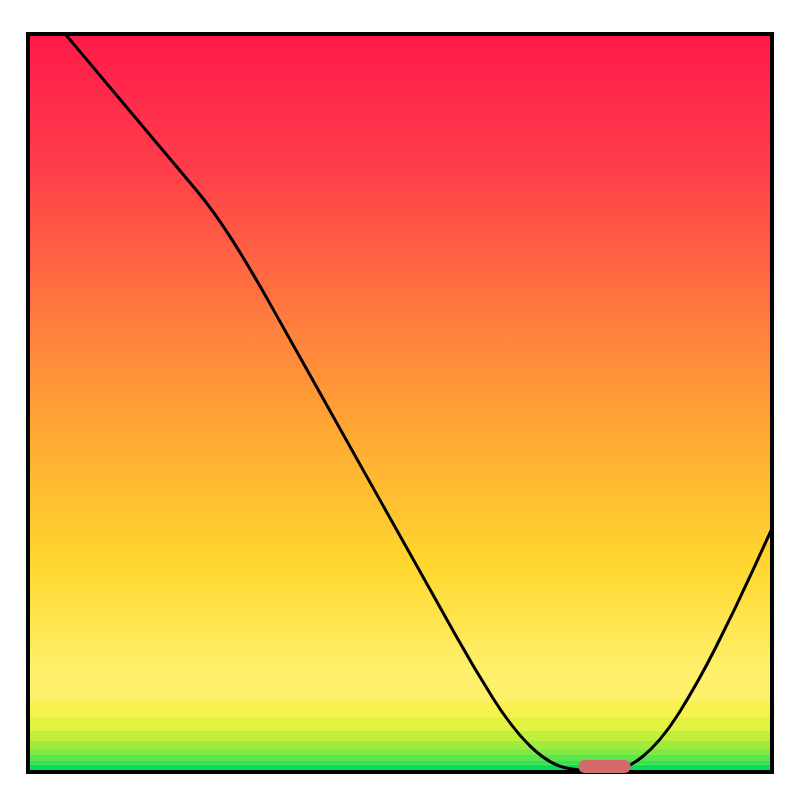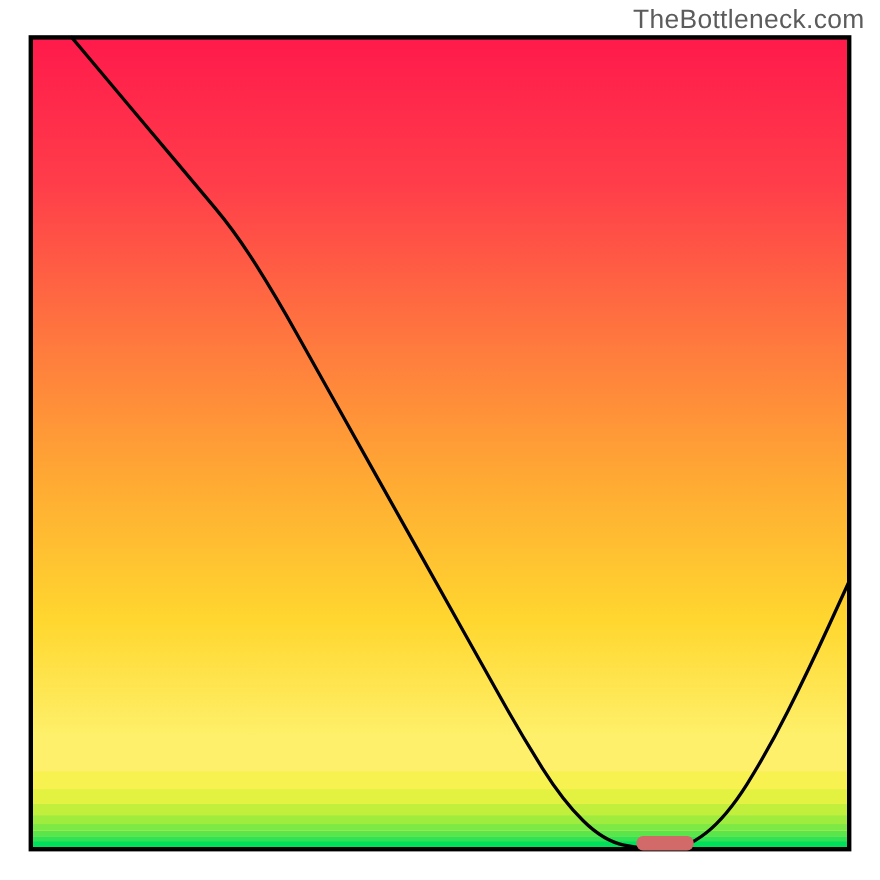--- a/index.html
+++ b/index.html
@@ -31,21 +31,20 @@
     left: 0;
     top: 0;
     width: 800px;
     height: 800px;
   }
 </style>
 </head>
 <body>
 <div class="frame">
 
-<div class="watermark">TheBottleneck.com</div>
 
 <svg class="plot" viewBox="0 0 800 800">
   <defs>
     <linearGradient id="bg-grad" x1="0" y1="0" x2="0" y2="1">
       <stop offset="0%" stop-color="#ff1a4b"></stop>
       <stop offset="18%" stop-color="#ff3d4a"></stop>
       <stop offset="38%" stop-color="#ff7a3e"></stop>
       <stop offset="55%" stop-color="#ffab33"></stop>
       <stop offset="72%" stop-color="#ffd72f"></stop>
       <stop offset="86%" stop-color="#fef06a"></stop>

